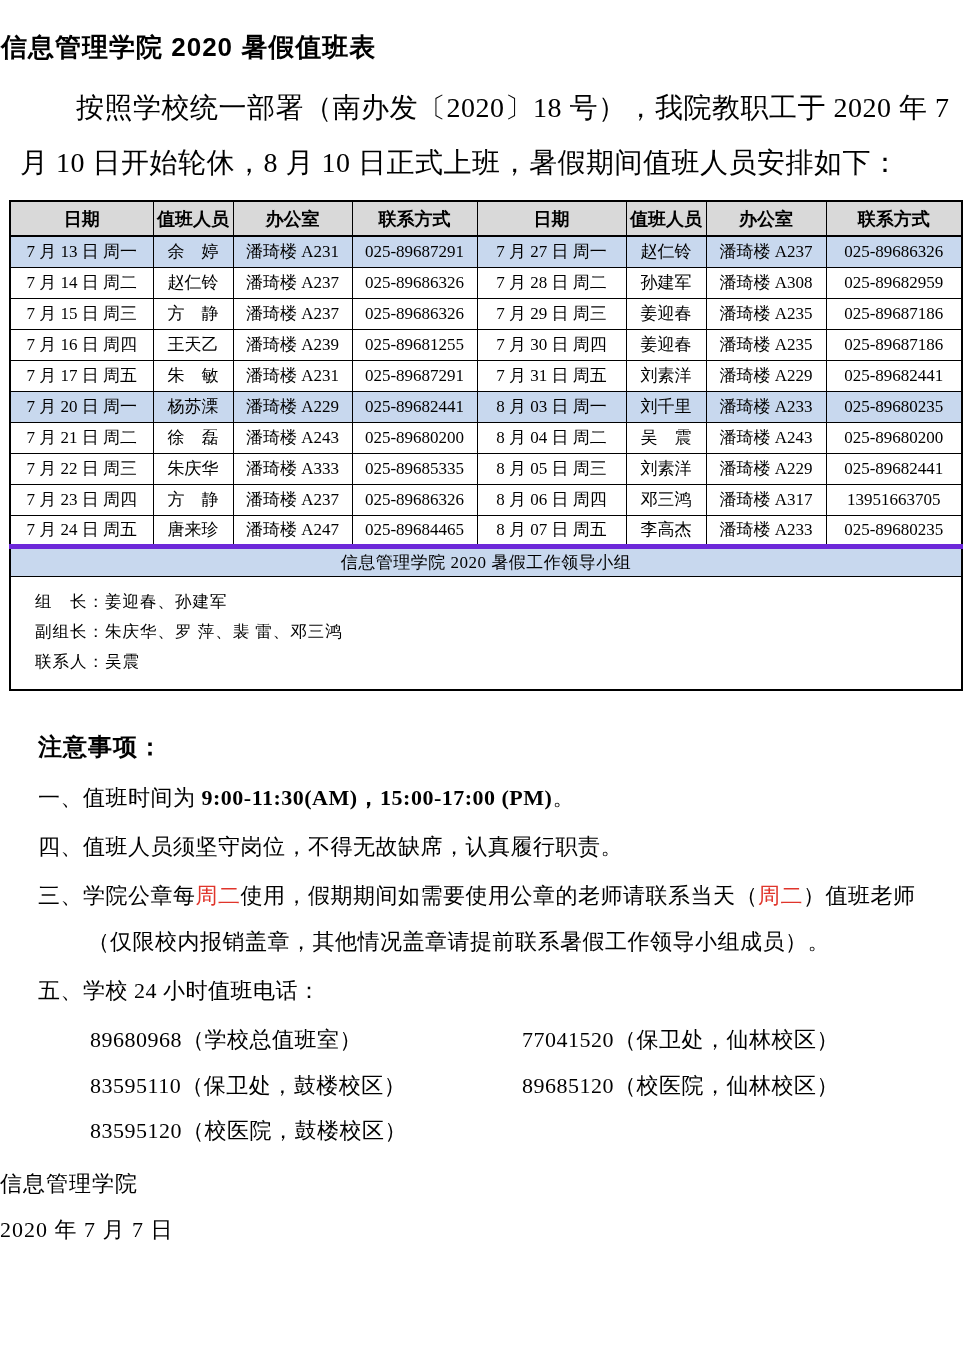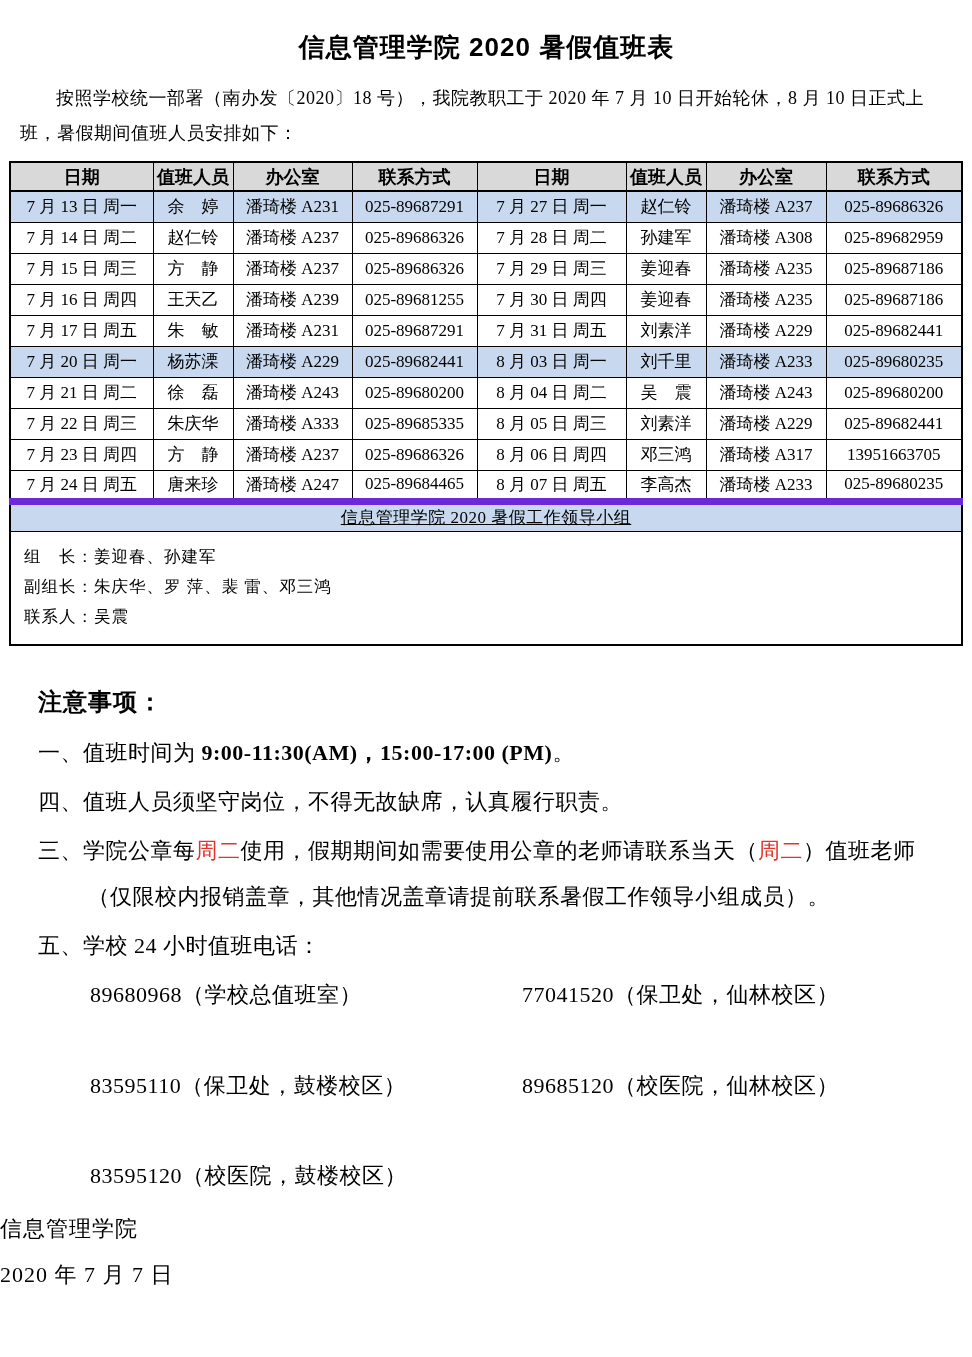--- a/index.html
+++ b/index.html
@@ -11,67 +11,67 @@
   }
   *{box-sizing:border-box;}
   html,body{margin:0;padding:0;}
   body{
     width:972px;min-height:1357px;background:var(--paper);color:var(--ink);
     font-family:"Liberation Serif","DejaVu Serif",serif;
   }
   .page{width:972px;min-height:1357px;padding-top:30px;}
 
   .doc-title{
-    text-align:center;font-size:26px;font-weight:bold;margin:0 0 16px 1px;
+    font-size:26px;font-weight:bold;margin:0 0 16px 1px;
     font-family:"Liberation Sans","DejaVu Sans",sans-serif;letter-spacing:1px;
   }
   .intro{
-    font-size:18px;line-height:1.95;margin:0 20px 10px 20px;
+    font-size:28px;line-height:1.95;margin:0 20px 10px 20px;
     text-indent:2em;letter-spacing:0.5px;
   }
 
   .roster{
     width:952px;margin:4px auto 0 auto;border-collapse:collapse;table-layout:fixed;
     border:2px solid #000;
   }
   .roster th,.roster td{
     border:1px solid #000;text-align:center;vertical-align:middle;
     font-size:17px;padding:1px 2px;height:31px;white-space:nowrap;overflow:hidden;
   }
   .roster thead th{
-    background:var(--header-bg);font-weight:bold;font-size:18px;height:29px;
+    background:var(--header-bg);font-weight:bold;font-size:18px;height:35px;
     border-bottom:2px solid #000;
     font-family:Liberation Sans, sans-serif;
   }
   .roster tr.highlight td{background:var(--highlight-bg);}
   .roster tr.band td{
     background:var(--highlight-bg);height:30px;font-size:17px;
-    border-top:7px solid #6d28d9;letter-spacing:0.5px;text-decoration:underline;
+    border-top:5px solid #6d28d9;letter-spacing:0.5px;
   }
   .roster tr.leaders td{
-    text-align:left;padding:10px 10px 12px 13px;height:auto;white-space:normal;
+    text-align:left;padding:10px 10px 12px 24px;height:auto;white-space:normal;
   }
   .leader-line{font-size:16.5px;line-height:30px;letter-spacing:1px;}
 
   .notes-heading{
     font-size:24px;font-weight:bold;margin:40px 0 12px 38px;
     font-family:"Liberation Sans","DejaVu Sans",sans-serif;letter-spacing:1px;
   }
   .note{
     font-size:22px;line-height:2.06;margin:4px 28px 4px 38px;
     padding-left:2.25em;text-indent:-2.25em;letter-spacing:0.5px;
   }
   .note .time{font-weight:bold;}
   .note .red{color:var(--red);}
 
   .phones{
     display:flex;margin:0 28px 0 90px;font-size:22px;line-height:2.06;
     letter-spacing:0.5px;
   }
-  .phones .col{display:flex;flex-direction:column;gap:45px;}
+  .phones .col{display:flex;flex-direction:column;}
   .phones .col1{width:432px;}
   .phone-line{white-space:nowrap;}
 
   .signature{
     margin:8px 42px 0 0;font-size:22px;line-height:2.1;
     letter-spacing:1px;
   }
 </style>
 </head>
 <body>

